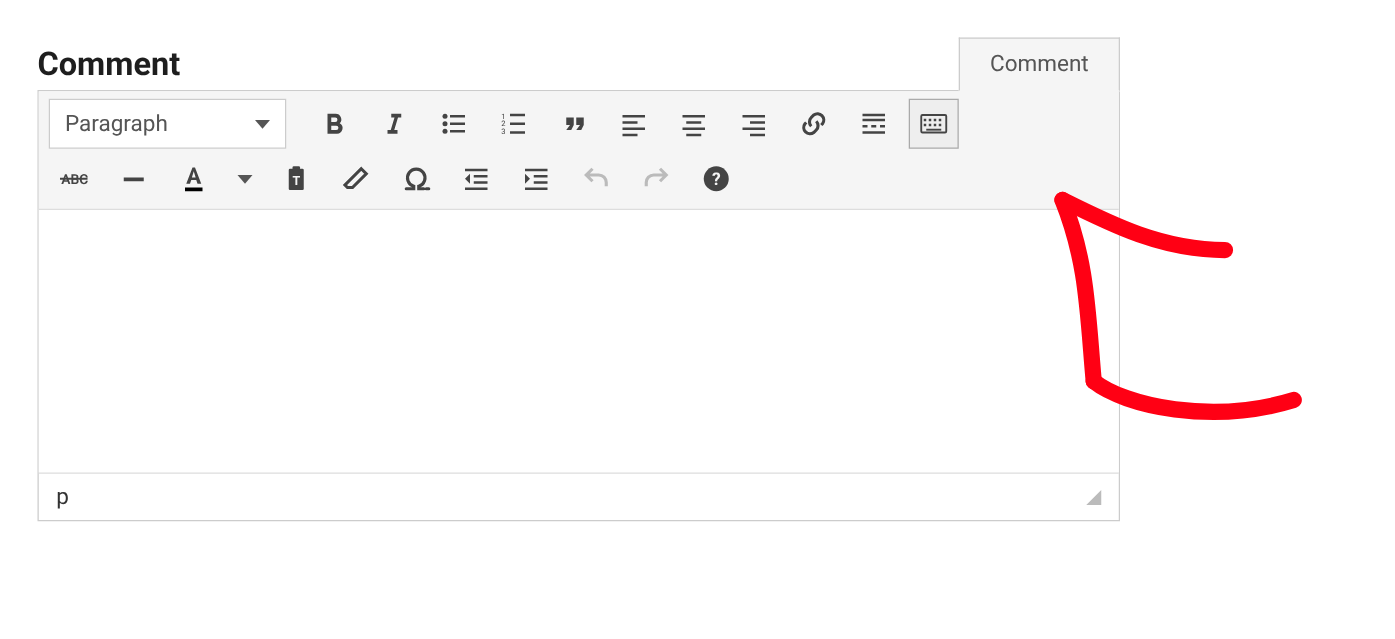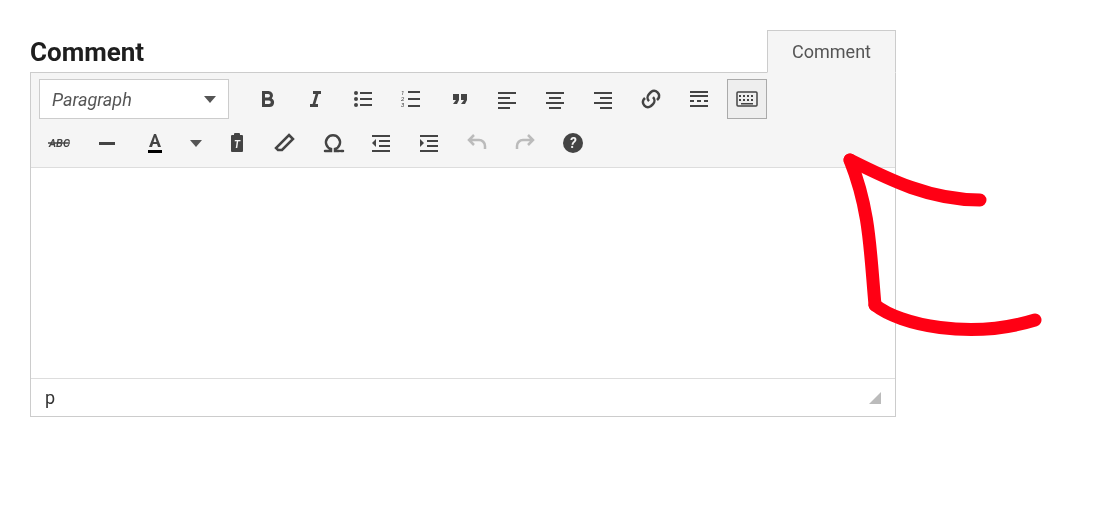--- a/index.html
+++ b/index.html
@@ -45,21 +45,20 @@
   .toolbar {
     background: #f5f5f5;
     padding: 6px 8px 4px 8px;
     border-bottom: 1px solid #ddd;
   }
   .row {
     display: flex;
     align-items: flex-start;
     gap: 8px;
     margin-bottom: 4px;
-    font-style: italic;
   }
   .row:last-child { margin-bottom: 0; }
   .format-select {
     display: flex;
     align-items: center;
     justify-content: space-between;
     width: 190px;
     height: 40px;
     padding: 0 12px;
     background: #fff;

